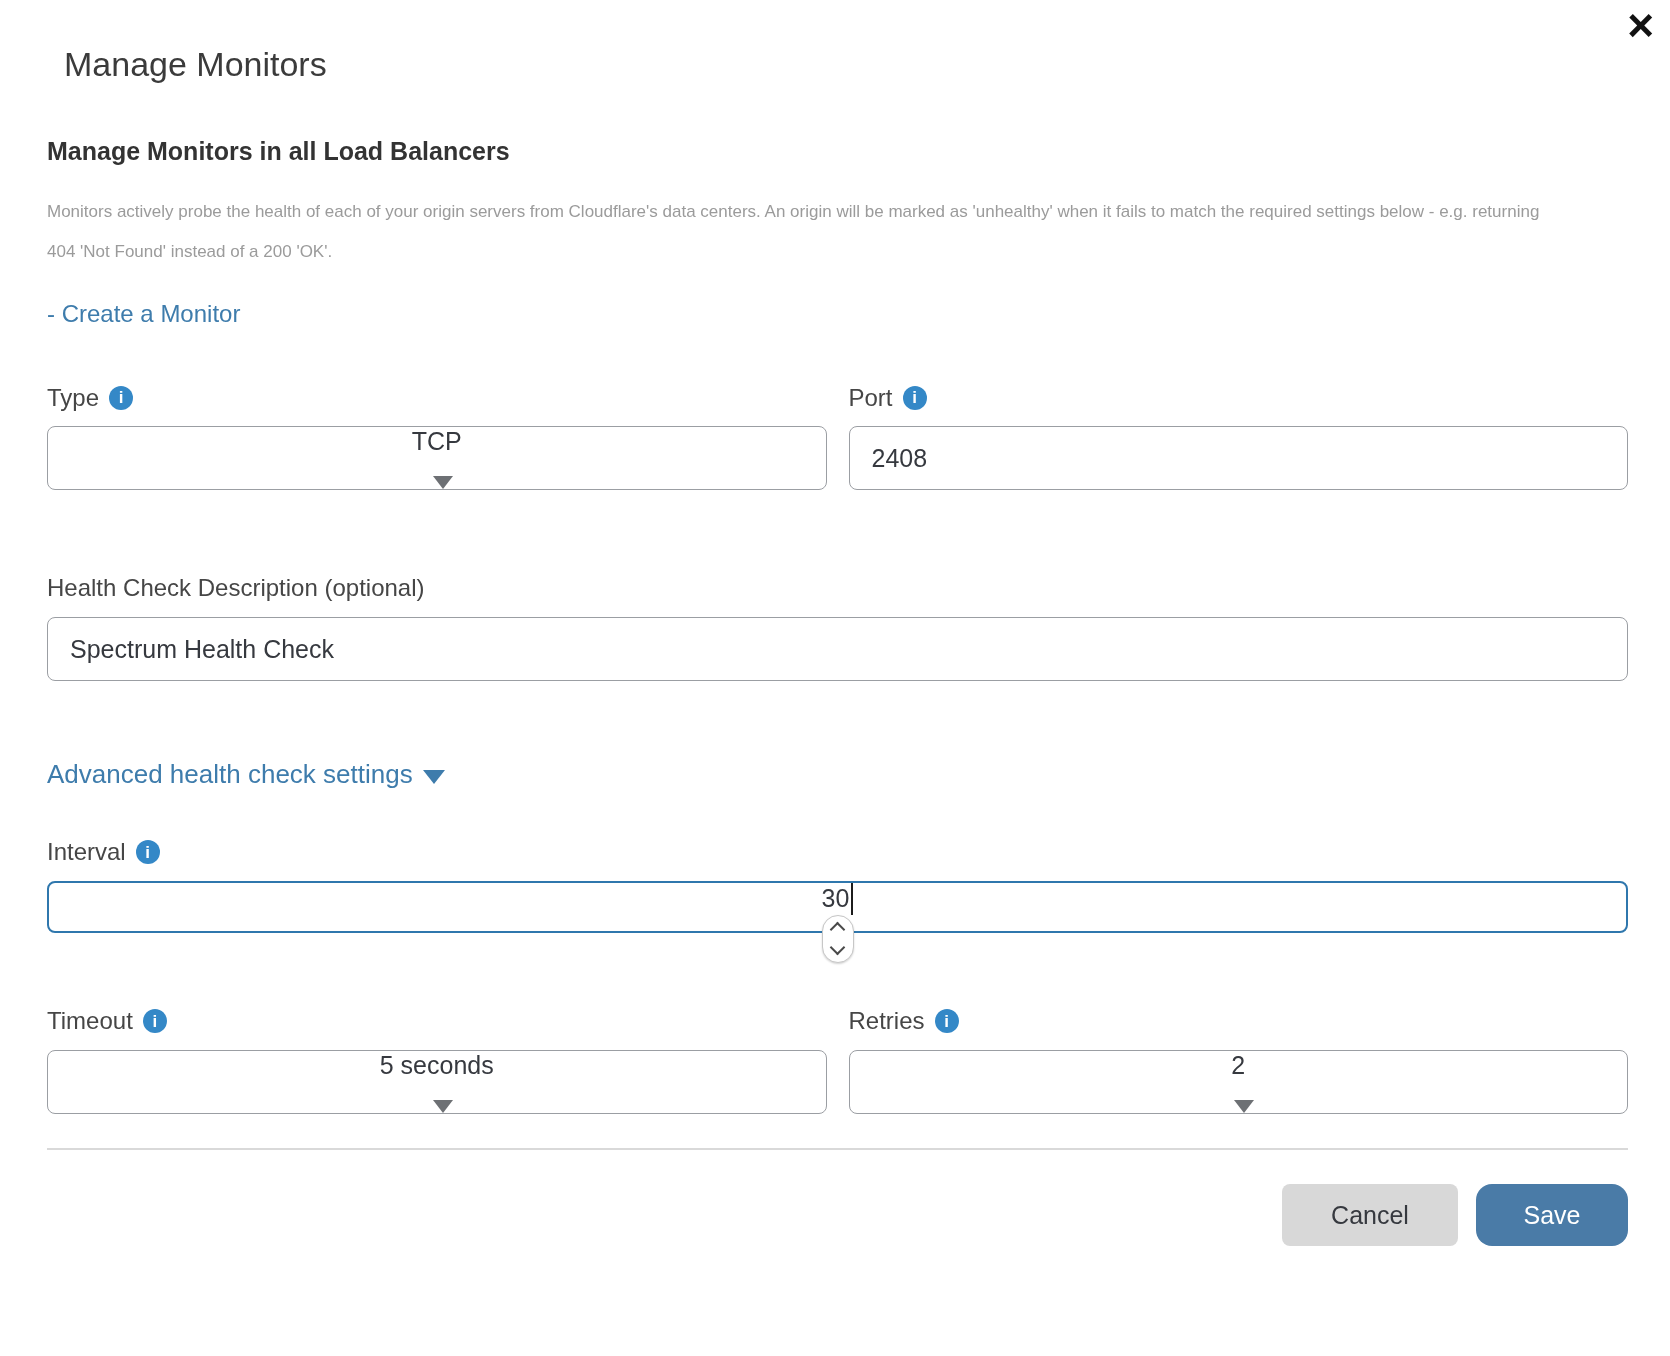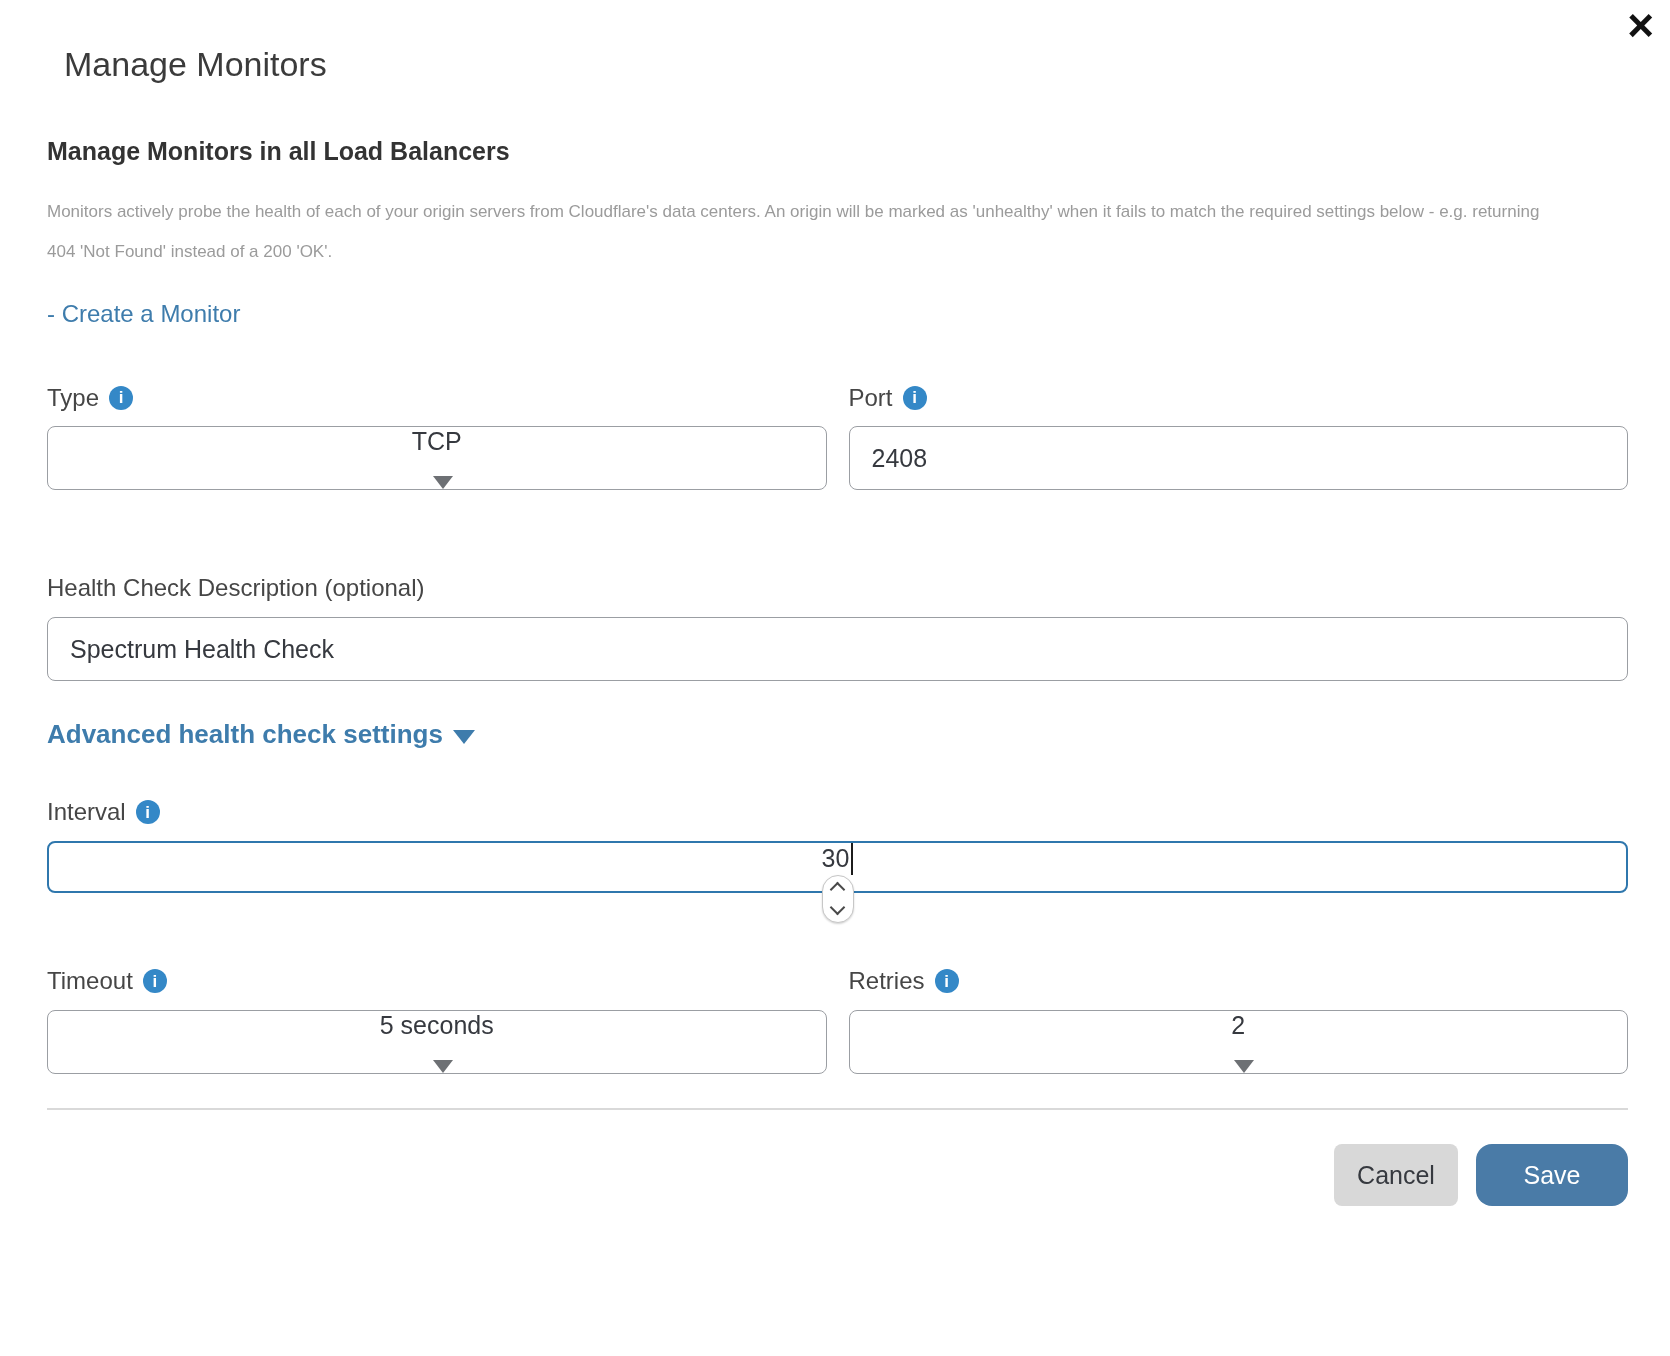--- a/index.html
+++ b/index.html
@@ -39,21 +39,21 @@
     max-width:1505px;
   }
   a.create-link{
     display:inline-block;margin-top:28px;font-size:24px;color:var(--link-blue);
     text-decoration:none;cursor:pointer;text-align:right;
   }
 
   .two-col{display:grid;grid-template-columns:1fr 1fr;column-gap:22px;}
   .mt-row1{margin-top:56px;}
   .mt-desc{margin-top:84px;}
-  .mt-adv{margin-top:38px;font-weight:bold;}
+  .mt-adv{margin-top:78px;}
   .mt-interval{margin-top:48px;}
   .mt-row3{margin-top:74px;}
 
   .field-label{
     display:flex;align-items:center;gap:10px;
     font-size:24px;color:#464646;line-height:1.2;
   }
   .info-icon{
     width:24px;height:24px;border-radius:50%;background:var(--info-blue);
     color:#fff;font-size:17px;font-weight:700;display:inline-flex;
@@ -103,21 +103,21 @@
   .chev.up{transform:rotate(-45deg);margin-top:4px;}
   .chev.down{transform:rotate(135deg);margin-bottom:4px;}
 
   .divider{margin-top:34px;height:2px;background:var(--divider);width:100%;}
 
   .footer{margin-top:34px;display:flex;justify-content:flex-end;gap:18px;}
   .btn{
     height:62px;border:0;border-radius:8px;font-size:25px;cursor:pointer;
     font-family:inherit;line-height:62px;padding:0;
   }
-  .btn-cancel{background:var(--cancel-bg);color:#36393f;width:124px;}
+  .btn-cancel{background:var(--cancel-bg);color:#36393f;width:176px;}
   .btn-save{background:var(--save-blue);color:#fff;width:152px;border-radius:16px;}
 </style>
 </head>
 <body>
 
 <div class="dialog">
 
   <button class="close-btn">×</button>
 
   <h1 class="dialog-title">Manage Monitors</h1>

